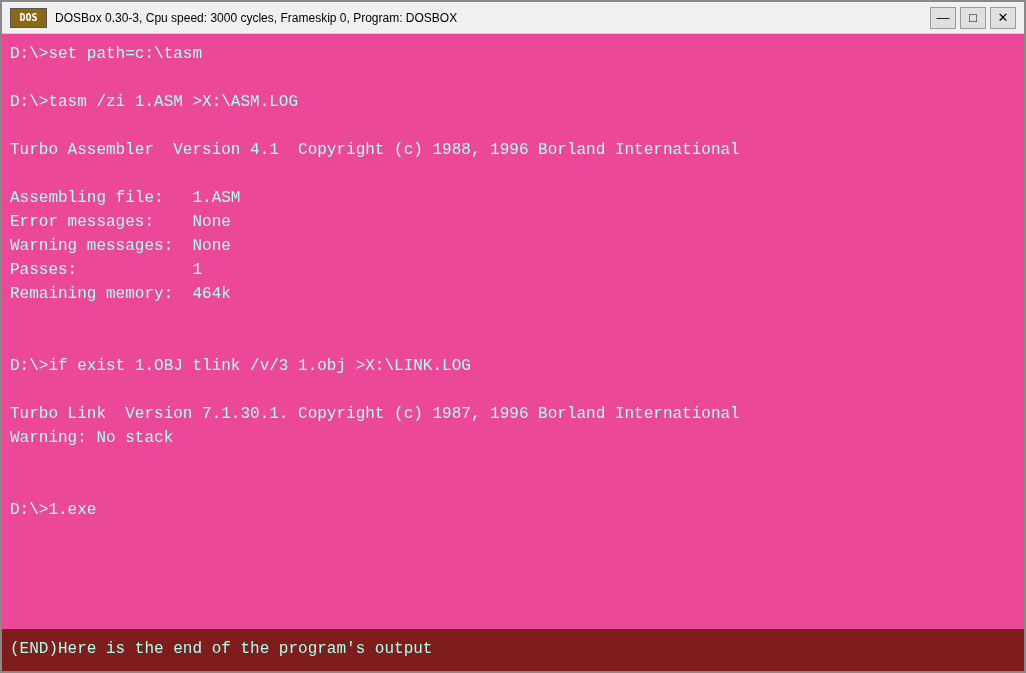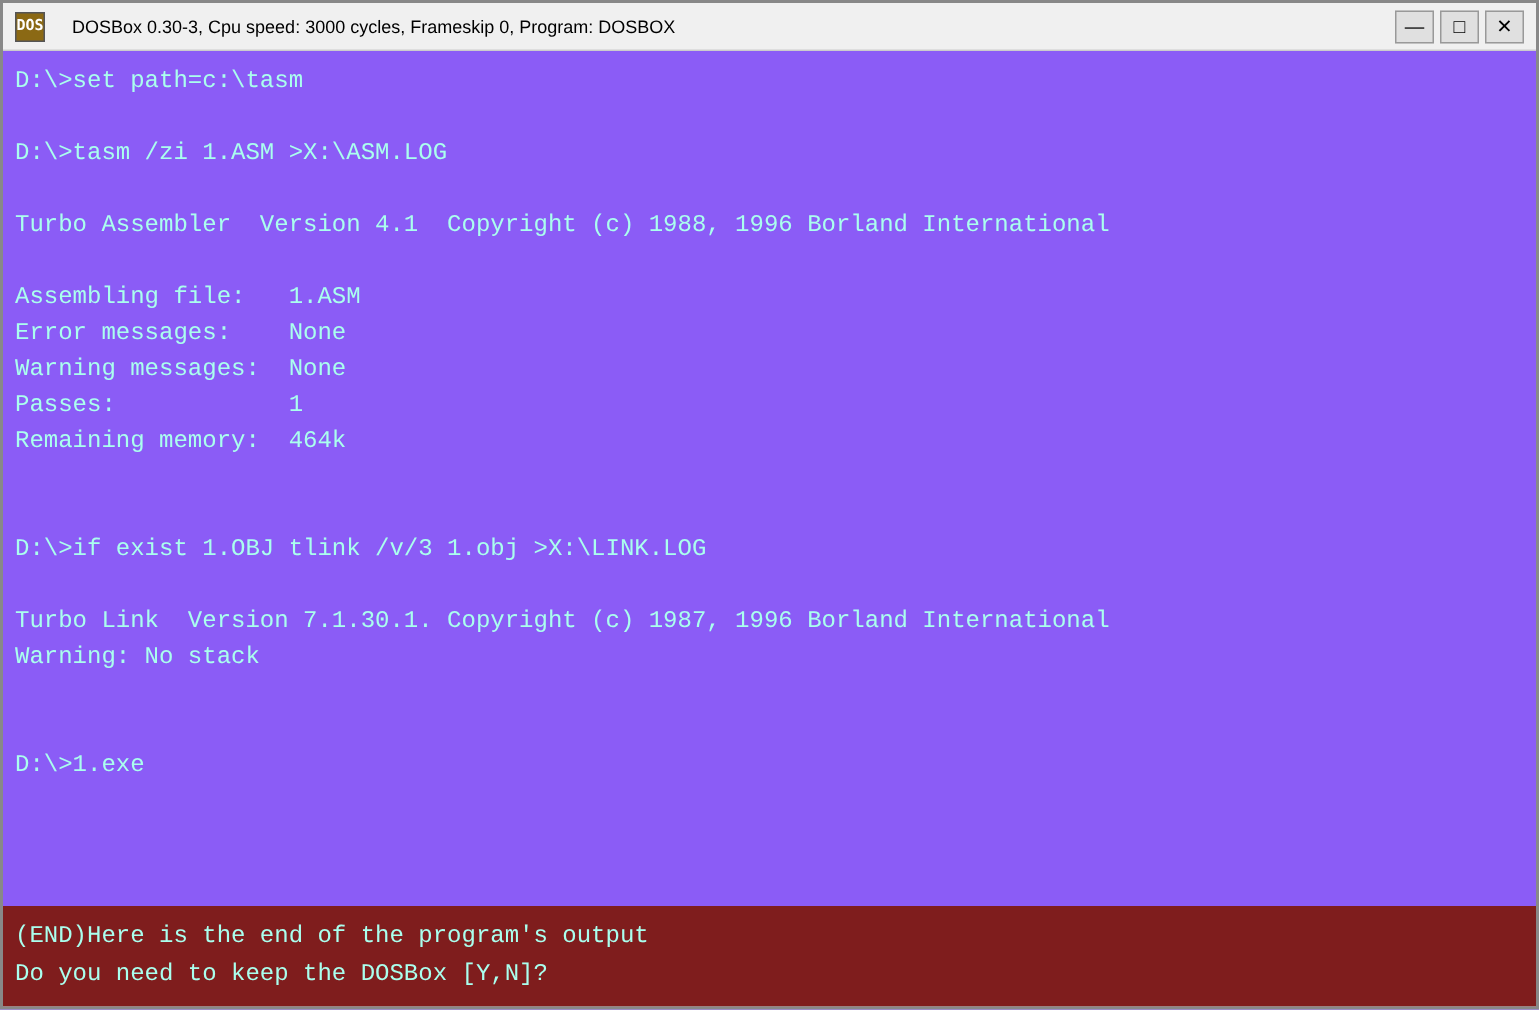--- a/index.html
+++ b/index.html
@@ -28,25 +28,25 @@
       background: #f0f0f0;
       height: 32px;
       display: flex;
       align-items: center;
       padding: 0 8px;
       border-bottom: 1px solid #ccc;
       flex-shrink: 0;
     }
 
     .title-bar-icon {
-      width: 20px;
+      width: 37px;
       height: 20px;
       background: #8B6914;
       border: 1px solid #555;
-      margin-right: 18px;
+      margin-right: 8px;
       display: flex;
       align-items: center;
       justify-content: center;
       font-size: 10px;
       font-weight: bold;
       color: white;
       font-family: monospace;
       flex-shrink: 0;
     }
 
@@ -76,21 +76,21 @@
     }
 
     .terminal-area {
       flex: 1;
       display: flex;
       flex-direction: column;
       overflow: hidden;
     }
 
     .terminal-main {
-      background: #8b5cf6;
+      background: #ec4899;
       flex: 1;
       padding: 8px 8px 8px 8px;
       overflow: hidden;
     }
 
     .terminal-main pre {
       font-family: 'Courier New', Courier, monospace;
       font-size: 16px;
       color: #aaffee;
       line-height: 1.5;
@@ -145,16 +145,15 @@
 D:\&gt;if exist 1.OBJ tlink /v/3 1.obj &gt;X:\LINK.LOG
 
 Turbo Link  Version 7.1.30.1. Copyright (c) 1987, 1996 Borland International
 Warning: No stack
 
 
 D:\&gt;1.exe</pre>
     </div>
     <div class="terminal-bottom">
       <pre>(END)Here is the end of the program's output</pre>
-      <pre>Do you need to keep the DOSBox [Y,N]?</pre>
     </div>
   </div>
 </div>
 
 </body></html>

